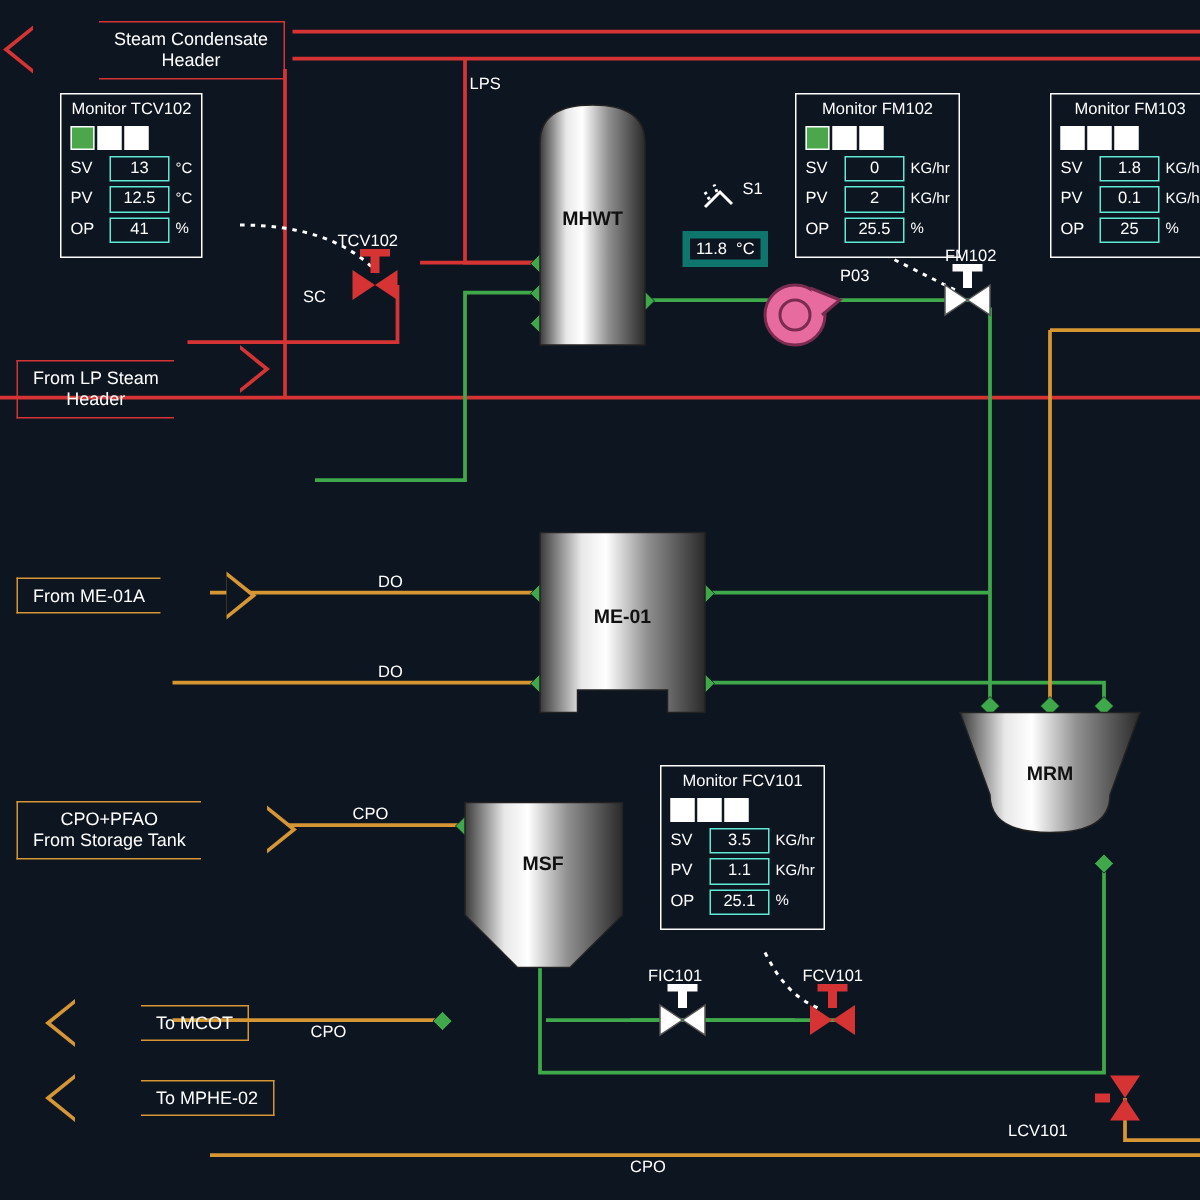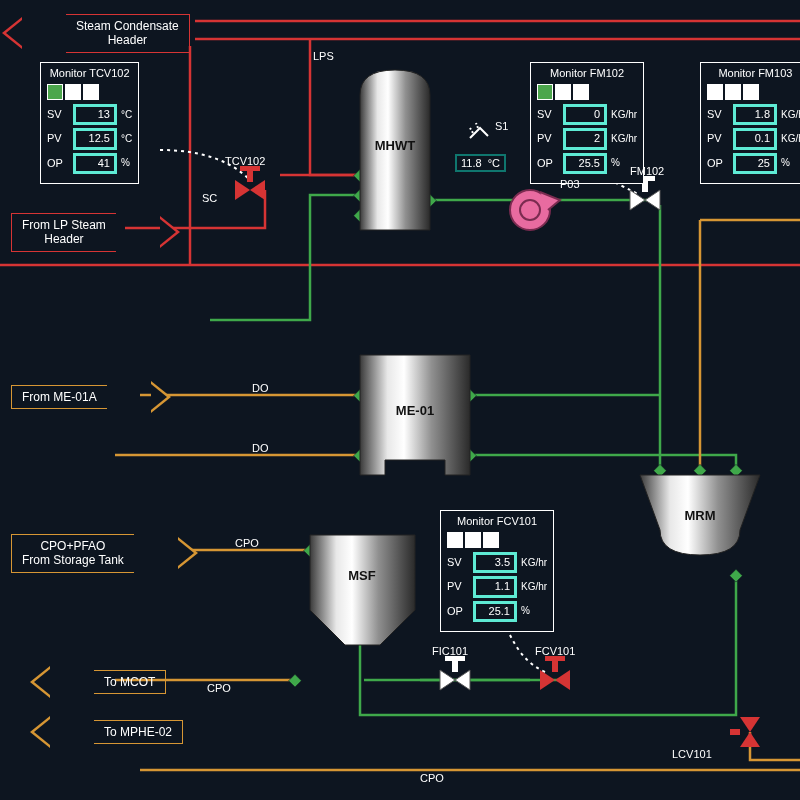--- a/index.html
+++ b/index.html
@@ -48,24 +48,24 @@
   .monitor .status-box.green { background: #4ca64c; }
   .monitor .row {
     display: flex;
     align-items: center;
     gap: 4px;
     margin-bottom: 3px;
     white-space: nowrap;
   }
   .monitor .lbl { width: 22px; }
   .monitor .val {
-    border: 3px solid #5eead4;
+    border: 1px solid #5eead4;
     padding: 1px 4px;
     min-width: 30px;
-    text-align: right;
+    text-align: center;
     color: #fff;
   }
   .monitor .unit { font-size: 10px; }
   .hdr-arrow {
     position: absolute;
     font-size: 12px;
     display: flex;
     align-items: center;
     color: #fff;
     gap: 44px;
@@ -111,21 +111,21 @@
   .hdr-arrow.green.right .tip-outer { border-left-color: #3fa84a; }
 
   .tag {
     position: absolute;
     font-size: 11px;
     color: #fff;
     white-space: nowrap;
   }
   .temp-box {
     position: absolute;
-    border: 2px solid #0f766e;
+    border: 5px solid #0f766e;
     padding: 1px 4px;
     font-size: 11px;
   }
   svg.pipes {
     position: absolute;
     top: 0; left: 0;
     width: 800px; height: 800px;
     pointer-events: none;
   }
 </style>
@@ -264,21 +264,21 @@
 <div class="hdr-arrow red left" style="left:2px; top:14px;">
   <div class="tip-wrap">
         <div class="tip-outer"></div>
         <div class="tip-inner"></div>
       </div>
   <div class="label" style="border-left:none; white-space:pre;">Steam Condensate
 Header</div>
 </div>
 
 <div class="hdr-arrow red right" style="left:11px; top:213px;">
-  <div class="label" style="border-right:none; white-space:pre;">From LP Steam
+  <div class="label" style="border-right:none; white-space:pre;margin-top:27px;">From LP Steam
 Header</div>
   <div class="tip-wrap">
         <div class="tip-outer"></div>
         <div class="tip-inner"></div>
       </div>
 </div>
 
 
 <div class="hdr-arrow yellow right" style="left:11px; top:381px;">
   <div class="label" style="border-right:none;">From ME-01A</div>

